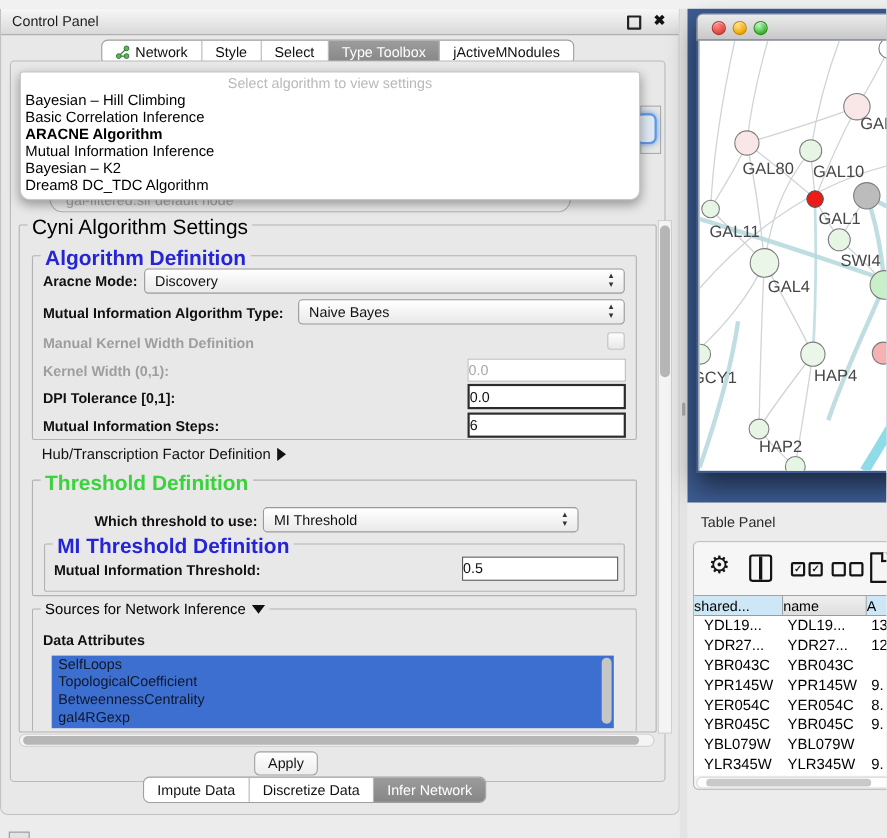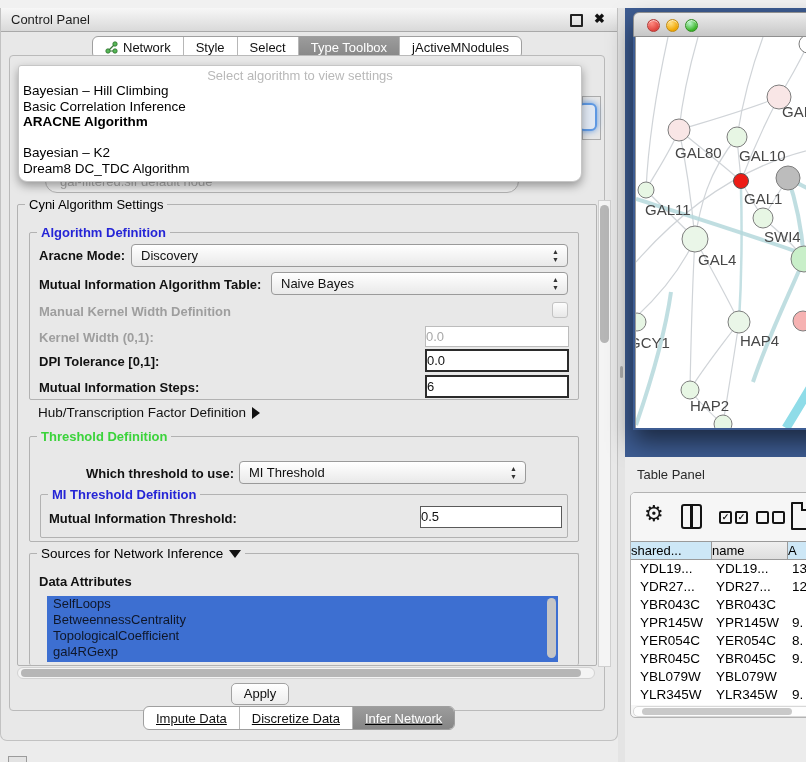--- a/index.html
+++ b/index.html
@@ -36,21 +36,21 @@
       background:#dfe7f2;box-shadow:0 0 6px #5e98e2;z-index:6;}
   
   .vsb{position:absolute;left:597px;top:192px;width:13px;height:467px;background:#f4f4f4;
       border:1px solid #cfcfcf;box-sizing:border-box;}
   .vsb .th{position:absolute;left:1px;top:4px;width:9px;height:138px;background:#b6b6b6;border-radius:5px;}
   .hsb{position:absolute;left:16px;top:659px;width:578px;height:12px;background:#f4f4f4;border:1px solid #d2d2d2;
       border-radius:6px;box-sizing:border-box;}
   .hsb .th{position:absolute;left:3px;top:1px;width:560px;height:8px;background:#b6b6b6;border-radius:4px;}
   
   .grp{position:absolute;border:1px solid #b2b2b2;border-radius:2px;}
-  .gt{position:absolute;top:-8px;left:7px;background:#e8e8e8;padding:0 4px;font-size:13px;white-space:nowrap;}
+  .gt{position:absolute;top:-8px;left:7px;background:#e8e8e8;padding:0 4px;font-size:19px;white-space:nowrap;}
   .lb{position:absolute;font-size:13px;font-weight:bold;color:#111;white-space:nowrap;}
   .dis{color:#9e9e9e;}
   .combo{position:absolute;height:23px;border:1px solid #9a9a9a;border-radius:4px;
       background:linear-gradient(#ffffff,#e9e9e9);font-size:13px;line-height:21px;padding-left:9px;
       box-sizing:border-box;color:#111;}
   .step{position:absolute;right:8px;top:3px;font-size:7px;line-height:8px;color:#333;text-align:center;}
   .fld{position:absolute;background:#fff;font-size:13px;text-align:left;padding-right:6px;box-sizing:border-box;color:#111;}
   .chk{position:absolute;width:14px;height:14px;border:1px solid #c3c3c3;border-radius:3px;
       background:linear-gradient(#fdfdfd,#e8e8e8);}
   .arrow-r{display:inline-block;width:0;height:0;border-left:8px solid #111;border-top:6px solid transparent;border-bottom:6px solid transparent;vertical-align:middle;margin-left:6px;}
@@ -158,37 +158,38 @@
     <div class="focus-btn"></div>
     <div class="hidden-combo">
       <span>gal-filtered.sif default node</span>
     </div>
 
     <div class="dd">
       <div class="dd-prompt">Select algorithm to view settings</div>
       <div class="dd-item" style="top:17px;">Bayesian – Hill Climbing</div>
       <div class="dd-item" style="top:33px;">Basic Correlation Inference</div>
       <div class="dd-item bold" style="top:48px;">ARACNE Algorithm</div>
+      <div class="dd-item" style="top:64px;">Mutual Information Inference</div>
       <div class="dd-item" style="top:79px;">Bayesian – K2</div>
       <div class="dd-item" style="top:95px;">Dream8 DC_TDC Algorithm</div>
     </div>
 
     <div class="grp" style="left:16px;top:196px;width:578px;height:460px;">
       <span class="gt">Cyni Algorithm Settings</span>
     </div>
 
     <div class="grp" style="left:28px;top:224px;width:548px;height:166px;">
       <span class="gt" style="color:#2525d6;font-weight:bold;">Algorithm Definition</span>
     </div>
     <span class="lb" style="left:38px;top:240px;">Aracne Mode:</span>
     <div class="combo" style="left:130px;top:236px;width:437px;">
       <span>Discovery</span>
       <span class="step">▲<br>▼</span>
     </div>
-    <span class="lb" style="left:38px;top:269px;">Mutual Information Algorithm Table:</span>
+    <span class="lb" style="left:38px;top:269px;">Mutual Information Algorithm Type:</span>
     <div class="combo" style="left:270px;top:264px;width:297px;">
       <span>Naive Bayes</span>
       <span class="step">▲<br>▼</span>
     </div>
     <span class="lb dis" style="left:38px;top:296px;">Manual Kernel Width Definition</span>
     <span class="chk" style="left:551px;top:294px;"></span>
     <span class="lb dis" style="left:38px;top:322px;">Kernel Width (0,1):</span>
     <div class="fld" style="left:424px;top:318px;width:144px;height:21px;border:1px solid #bcbcbc;color:#a8a8a8;line-height:19px;">
       <span>0.0</span>
     </div>
@@ -222,36 +223,36 @@
     </div>
 
     <div class="grp" style="left:28px;top:545px;width:548px;height:111px;border-bottom:none;">
       <span class="gt" style="font-weight:normal;font-size:13.5px;">
         <span>Sources for Network Inference</span><span class="arrow-d"></span>
       </span>
     </div>
     <span class="lb" style="left:38px;top:566px;">Data Attributes</span>
     <div class="attr-list">
       <div class="li">SelfLoops</div>
+      <div class="li">TopologicalCoefficient</div>
       <div class="li">BetweennessCentrality</div>
-      <div class="li">TopologicalCoefficient</div>
       <div class="li">gal4RGexp</div>
       <div class="attr-sb"></div>
     </div>
 
     <div class="vsb">
         <div class="th"></div>
       </div>
     <div class="hsb">
         <div class="th"></div>
       </div>
 
     <div class="apply">Apply</div>
 
-    <div class="seg" style="left:142px;top:698px;height:24px;text-decoration:underline;">
+    <div class="seg" style="left:129px;top:698px;height:24px;">
       <span class="s">
           <span>Impute Data</span>
         </span>
       <span class="s">
           <span>Discretize Data</span>
         </span>
       <span class="s sel">
           <span>Infer Network</span>
         </span>
     </div>

